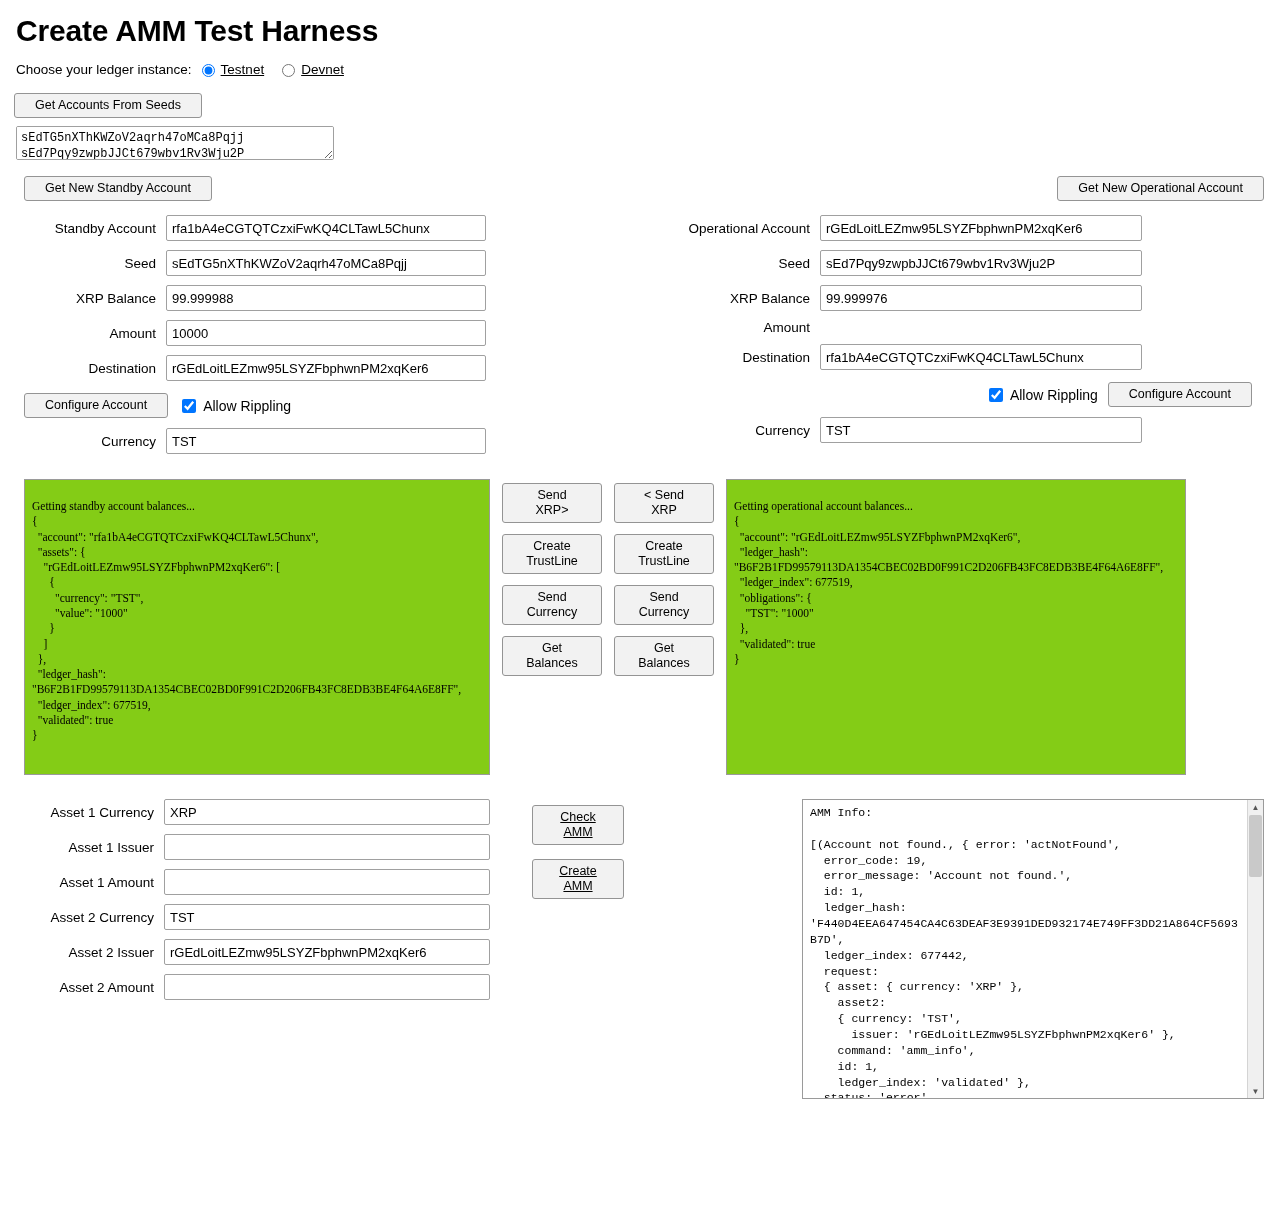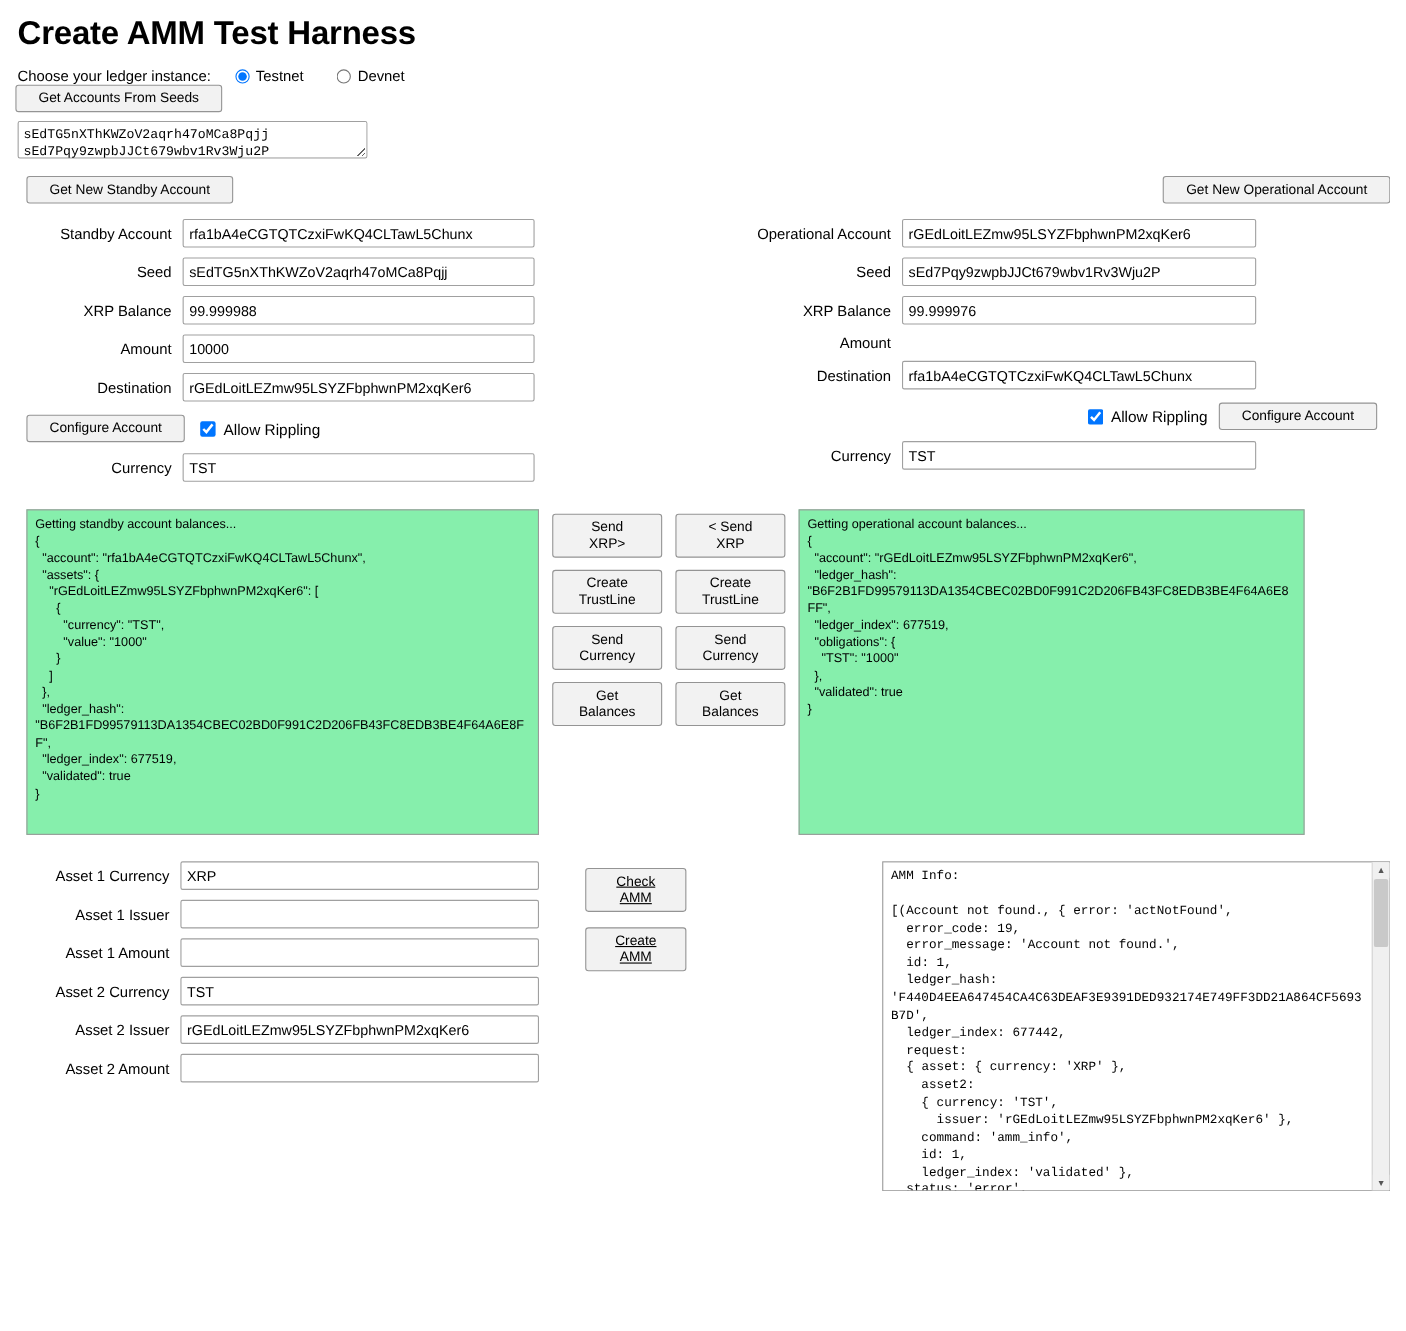--- a/index.html
+++ b/index.html
@@ -24,29 +24,30 @@
   h1 {
     font-family: "Liberation Sans", sans-serif;
     font-size: 30px;
     font-weight: bold;
     margin: 6px 0 14px 2px;
     letter-spacing: -0.2px;
   }
   .ledger-row {
     display: flex;
     align-items: center;
-    gap: 12px;
-    margin: 0 0 0 2px;
+    gap: 0px;
+    margin: 0 0 16px 2px;
     font-size: 13.5px;
   }
   .ledger-row .label { margin-right: 10px; }
   .radio-wrap {
     display: inline-flex;
-    align-items: center;
+    align-items: flex-end;
     margin-right: 18px;
+    text-decoration: underline;
   }
   .radio-wrap input { margin: 0 6px 0 0; }
   button {
     font-family: "Liberation Sans", sans-serif;
     font-size: 12.5px;
     padding: 4px 20px;
     background: #f2f2f2;
     border: 1px solid #949494;
     border-radius: 3px;
     color: #000;
@@ -116,26 +117,26 @@
   }
   .cfg-row .rip {
     display: inline-flex;
     align-items: center;
     font-size: 14px;
   }
   .cfg-row .rip input { margin: 0 7px 0 0; width: 14px; height: 14px;}
   .cfg-row.left .rip { margin-left: 14px; }
   .cfg-row.right .rip { margin-right: 10px; }
   .resultbox {
-    font-family: Liberation Sans, sans-serif;
+    font-family: Liberation Serif, serif;
     font-size: 11.5px;
     line-height: 1.33;
     border: 1px solid #9a9a9a;
-    background: #86efac;
-    padding: 6px 7px;
+    background: #84cc16;
+    padding: 19px 7px;
     box-sizing: border-box;
     white-space: pre-wrap;
     word-break: break-all;
     overflow: auto;
   }
   .mid-area {
     display: flex;
     gap: 12px;
     margin-top: 16px;
     align-items: flex-start;

